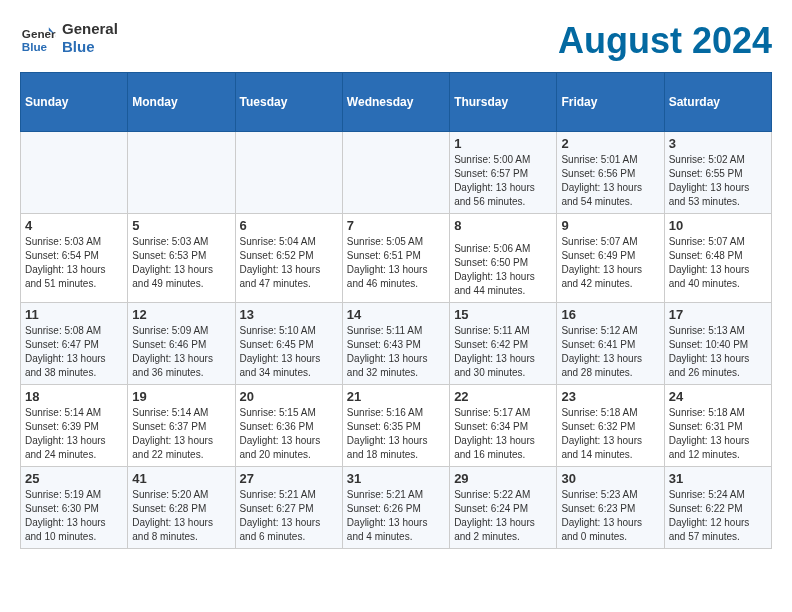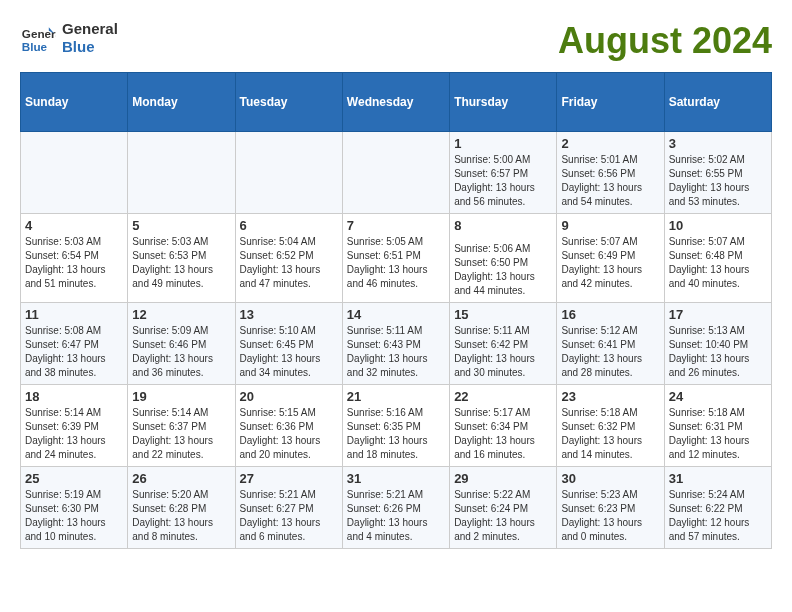--- a/index.html
+++ b/index.html
@@ -24,21 +24,21 @@
     .logo-icon {
       width: 36px;
       height: 36px;
     }
     .title-block {
       text-align: right;
     }
     .main-title {
       font-size: 36px;
       font-weight: bold;
-      color: #4d7c0f;
+      color: #0369a1;
     }
     .subtitle {
       font-size: 14px;
       color: #555;
     }
     table {
       width: 100%;
       border-collapse: collapse;
       font-size: 10.5px;
     }
@@ -292,21 +292,21 @@
       </tr>
       <tr>
         <td>
           <span class="day-num">25</span>
           <div class="day-info" style="white-space: pre-line;">Sunrise: 5:19 AM
 Sunset: 6:30 PM
 Daylight: 13 hours
 and 10 minutes.</div>
         </td>
         <td>
-          <span class="day-num">26</span>
+          <span class="day-num">41</span>
           <div class="day-info" style="white-space: pre-line;">Sunrise: 5:20 AM
 Sunset: 6:28 PM
 Daylight: 13 hours
 and 8 minutes.</div>
         </td>
         <td>
           <span class="day-num">27</span>
           <div class="day-info" style="white-space: pre-line;">Sunrise: 5:21 AM
 Sunset: 6:27 PM
 Daylight: 13 hours

